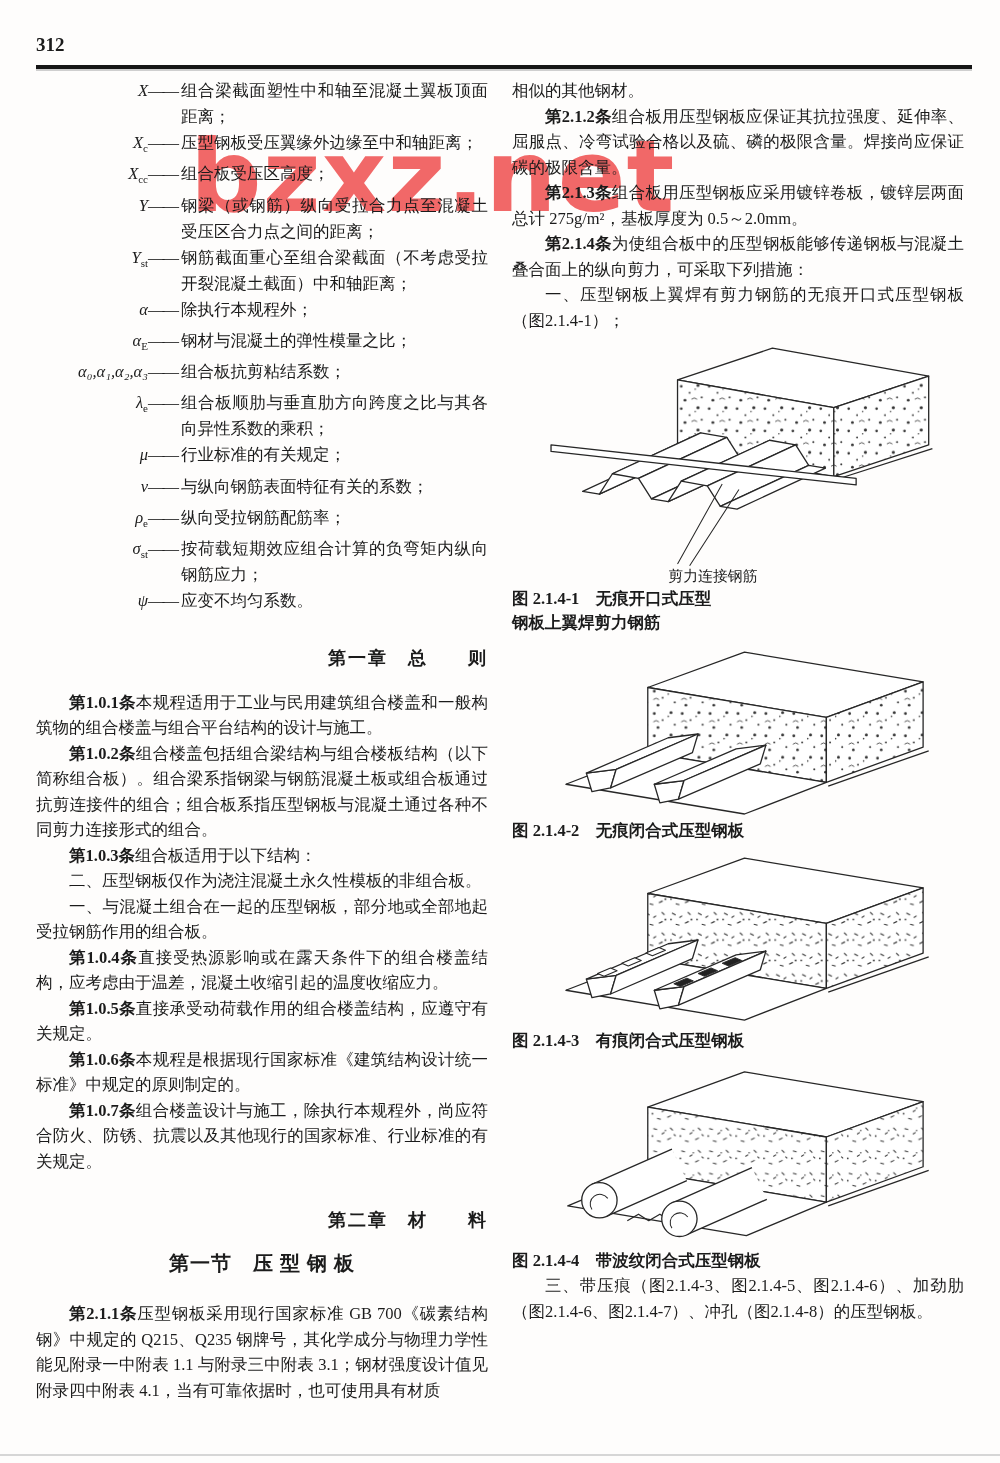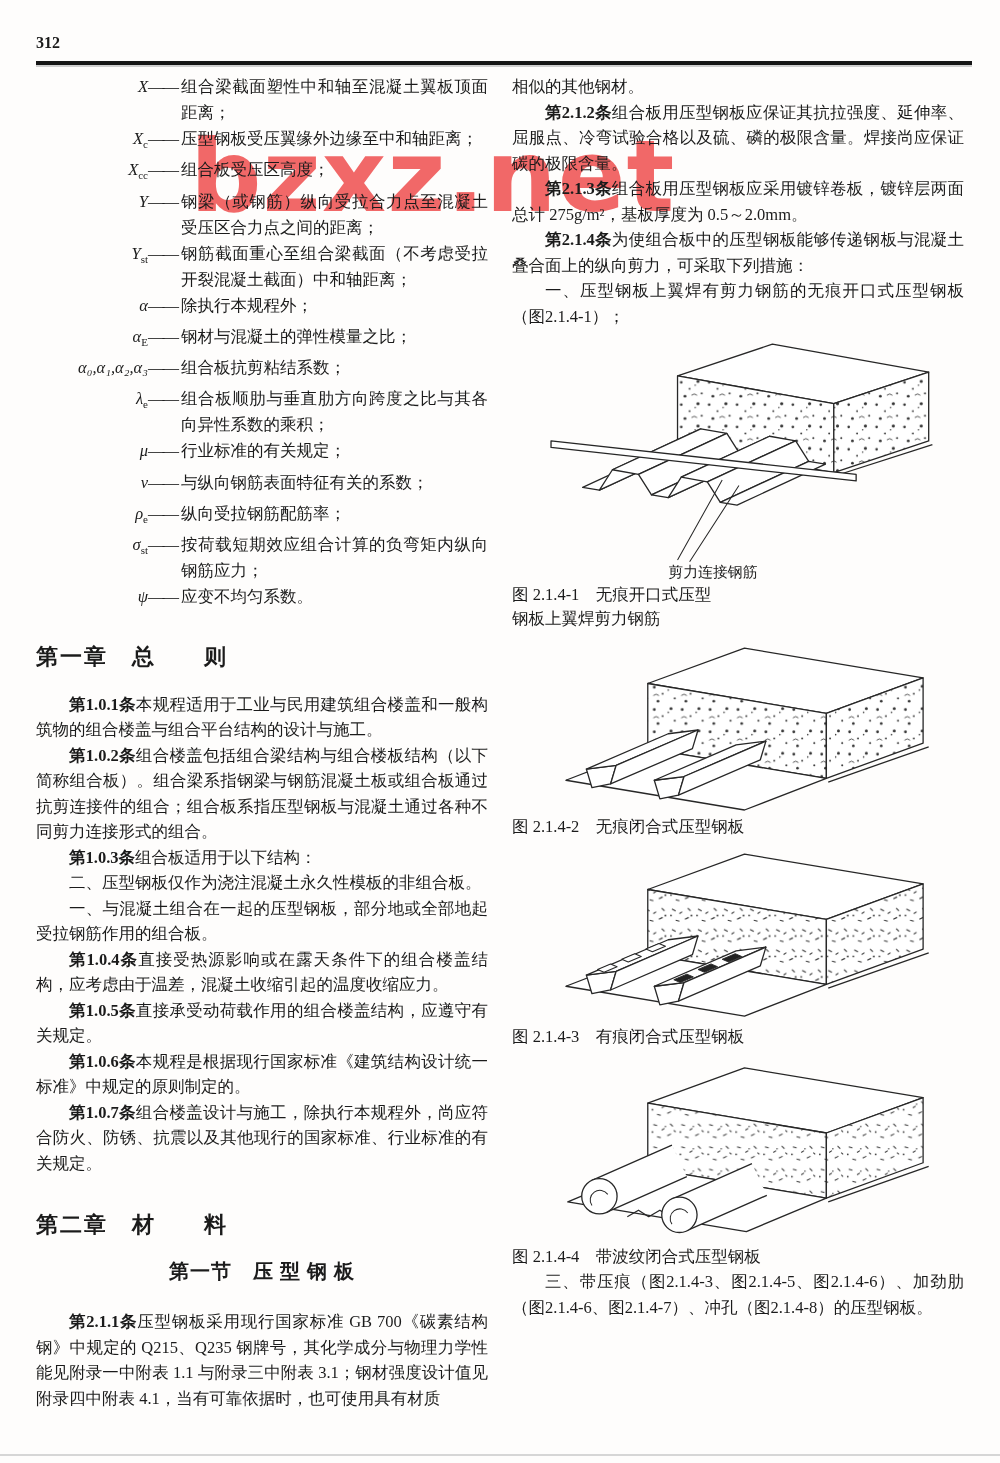--- a/index.html
+++ b/index.html
@@ -9,46 +9,46 @@
     font-family:"Liberation Serif","DejaVu Serif",serif;
   }
   .page{position:relative;height:100%;box-sizing:border-box;padding:34px 28px 0 36px;}
   .page::after{content:"";position:absolute;left:0;right:0;bottom:7px;height:2px;background:#d6d6d6;}
   .watermark{
     position:absolute;left:190px;top:118px;z-index:0;
     font-family:"DejaVu Sans","Liberation Sans",sans-serif;font-weight:bold;
     font-size:100px;letter-spacing:1px;color:#ef4444;opacity:.8;user-select:none;
   }
   .hdr{display:grid;grid-template-columns:120px 1fr 120px;align-items:baseline;position:relative;z-index:1;}
-  .pagenum{font-size:16px;font-weight:bold;}
+  .pagenum{font-size:19px;font-weight:bold;}
   .htitle{text-align:center;font-size:21px;font-weight:bold;letter-spacing:3px;}
   .rule{height:4px;background:#161616;margin-top:9px;box-shadow:0 2px 0 #cfcfcf;position:relative;z-index:1;}
   .cols{display:flex;gap:24px;margin-top:9px;position:relative;z-index:1;}
   .col{width:452px;font-size:16.5px;}
   
   .symlist{line-height:26px;}
   .srow{display:flex;}
   .ssym{min-width:112px;flex:none;text-align:right;white-space:nowrap;font-style:italic;}
   .ssym sub{font-style:normal;font-size:11px;}
   .sdash{flex:none;letter-spacing:-2px;margin-right:4px;}
   .sdef{flex:1;text-align:justify;}
   
-  .chap{text-align:left;font-weight:bold;font-size:22px;letter-spacing:2px;margin:26px 0 20px;}
+  .chap{text-align:right;font-weight:bold;font-size:18px;letter-spacing:2px;margin:26px 0 20px;}
   .chap2{margin:34px 0 0;}
   .sect{text-align:center;font-weight:bold;font-size:20px;letter-spacing:1px;margin:18px 0 24px;}
   
   p.body{margin:0;text-indent:2em;text-align:justify;line-height:25.5px;position:relative;z-index:1;}
   p.noind{text-indent:0;}
   .lbl{}
   .lbl:empty{margin-right:0;}
   
   .fig{text-align:left;position:relative;z-index:1;}
   .fig svg{display:block;margin:0 auto;}
   .fig text{font-size:16px;fill:#1b1b1b;font-family:inherit;}
-  .caption{font-weight:normal;font-size:16.5px;line-height:24px;margin-top:1px;}
+  .caption{font-weight:bold;font-size:16.5px;line-height:24px;margin-top:1px;}
   .mt6{margin-top:6px;}.mt4{margin-top:4px;}.mt8{margin-top:8px;}
 </style>
 </head>
 <body>
 
 <div class="page">
   <div class="watermark">bzxz.net</div>
 
   <div class="hdr">
     <div class="pagenum">312</div>

